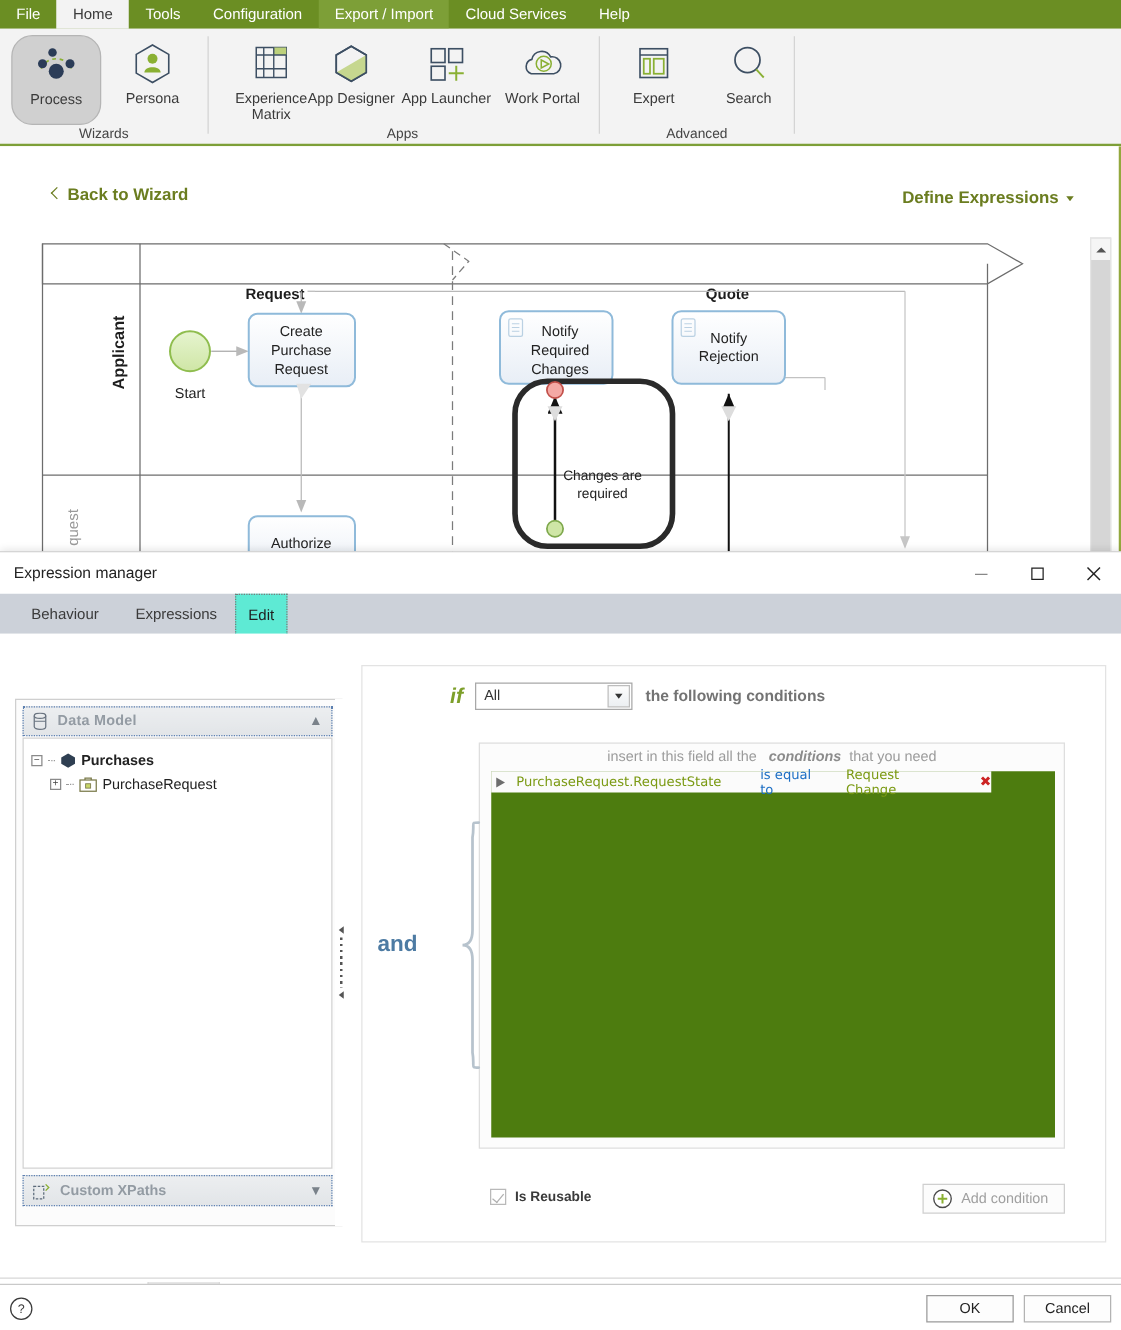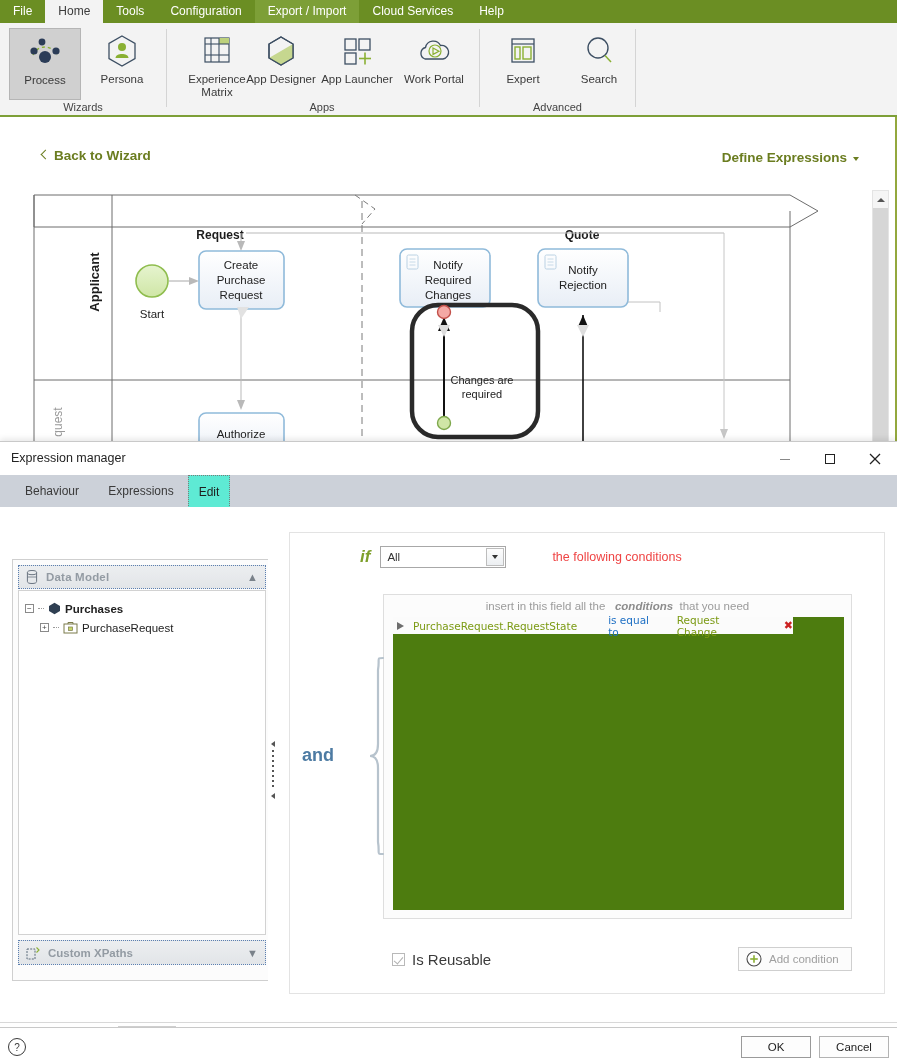--- a/index.html
+++ b/index.html
@@ -209,21 +209,21 @@
   .if-select {
     width: 126px; height: 22px; border: 1px solid #a8a8a8; background: #fff;
     box-sizing: border-box; display: flex; align-items: center;
     font-size: 11.5px; color: #333; padding-left: 6px; position: relative;
   }
   .if-select .drop {
     position: absolute; right: 1px; top: 1px; width: 18px; height: 18px;
     border: 1px solid #bdbdbd; background: linear-gradient(#fdfdfd,#eceff2);
     display: flex; align-items: center; justify-content: center; box-sizing: border-box;
   }
-  .if-tail { font-size: 12.5px; font-weight: normal; color: #ef4444; margin-left: 36px; }
+  .if-tail { font-size: 12.5px; font-weight: bold; color: #737373; }
 
   .cond-outer {
     position: absolute; left: 383px; top: 593px; width: 469px; height: 325px;
     background: #fcfcfc; border: 1px solid #dedede; box-sizing: border-box;
   }
   .cond-hint {
     position: absolute; left: 0; top: 5px; width: 100%; text-align: center;
     font-size: 11.5px; color: #9b9b9b;
   }
   .cond-hint em { font-style: italic; font-weight: bold; color: #8c8c8c; }
@@ -263,21 +263,21 @@
   }
   .chk {
     width: 13px; height: 13px; border: 1px solid #b9b9b9; background: #fff;
     box-sizing: border-box; position: relative;
   }
   .chk::after {
     content: ""; position: absolute; left: 3px; top: 1px; width: 4px; height: 8px;
     border-right: 1.6px solid #b0b0b0; border-bottom: 1.6px solid #b0b0b0;
     transform: rotate(40deg);
   }
-  .reusable .lab { font-size: 15px; font-weight: normal; color: #3a3a3a; }
+  .reusable .lab { font-size: 11px; font-weight: bold; color: #3a3a3a; }
 
   .add-cond {
     position: absolute; left: 738px; top: 946px; width: 114px; height: 24px;
     border: 1px solid #cfcfcf; background: #fcfcfc; box-sizing: border-box;
     display: flex; align-items: center; gap: 7px; padding-left: 7px; cursor: pointer;
   }
   .add-cond .lab { font-size: 11.5px; color: #a0a0a0; }
 
   
   .dlg-footer {
@@ -316,21 +316,21 @@
     <div class="ribbon-tab">Tools</div>
     <div class="ribbon-tab">Configuration</div>
     <div class="ribbon-tab hot">Export / Import</div>
     <div class="ribbon-tab">Cloud Services</div>
     <div class="ribbon-tab">Help</div>
   </div>
 
   <div class="ribbon-body">
 
     <div class="rgroup" style="left:0; width:166px;">
-      <div class="rbtn sel" style="left:9px;">
+      <div class="rbtn sel" style="left:9px;border-radius:17px;">
         <div class="ico">
           <svg width="40" height="34" viewBox="0 0 40 34">
             <path d="M8 20 A13 13 0 0 1 32 20" fill="none" stroke="#8ab033" stroke-width="1.3" stroke-dasharray="3,3"></path>
             <circle cx="20" cy="22" r="6" fill="#2b3c57"></circle>
             <circle cx="9" cy="16" r="3.6" fill="#2b3c57"></circle>
             <circle cx="31" cy="16" r="3.6" fill="#2b3c57"></circle>
             <circle cx="17" cy="7" r="3.4" fill="#2b3c57"></circle>
           </svg>
         </div>
         <div class="lbl">Process</div>

